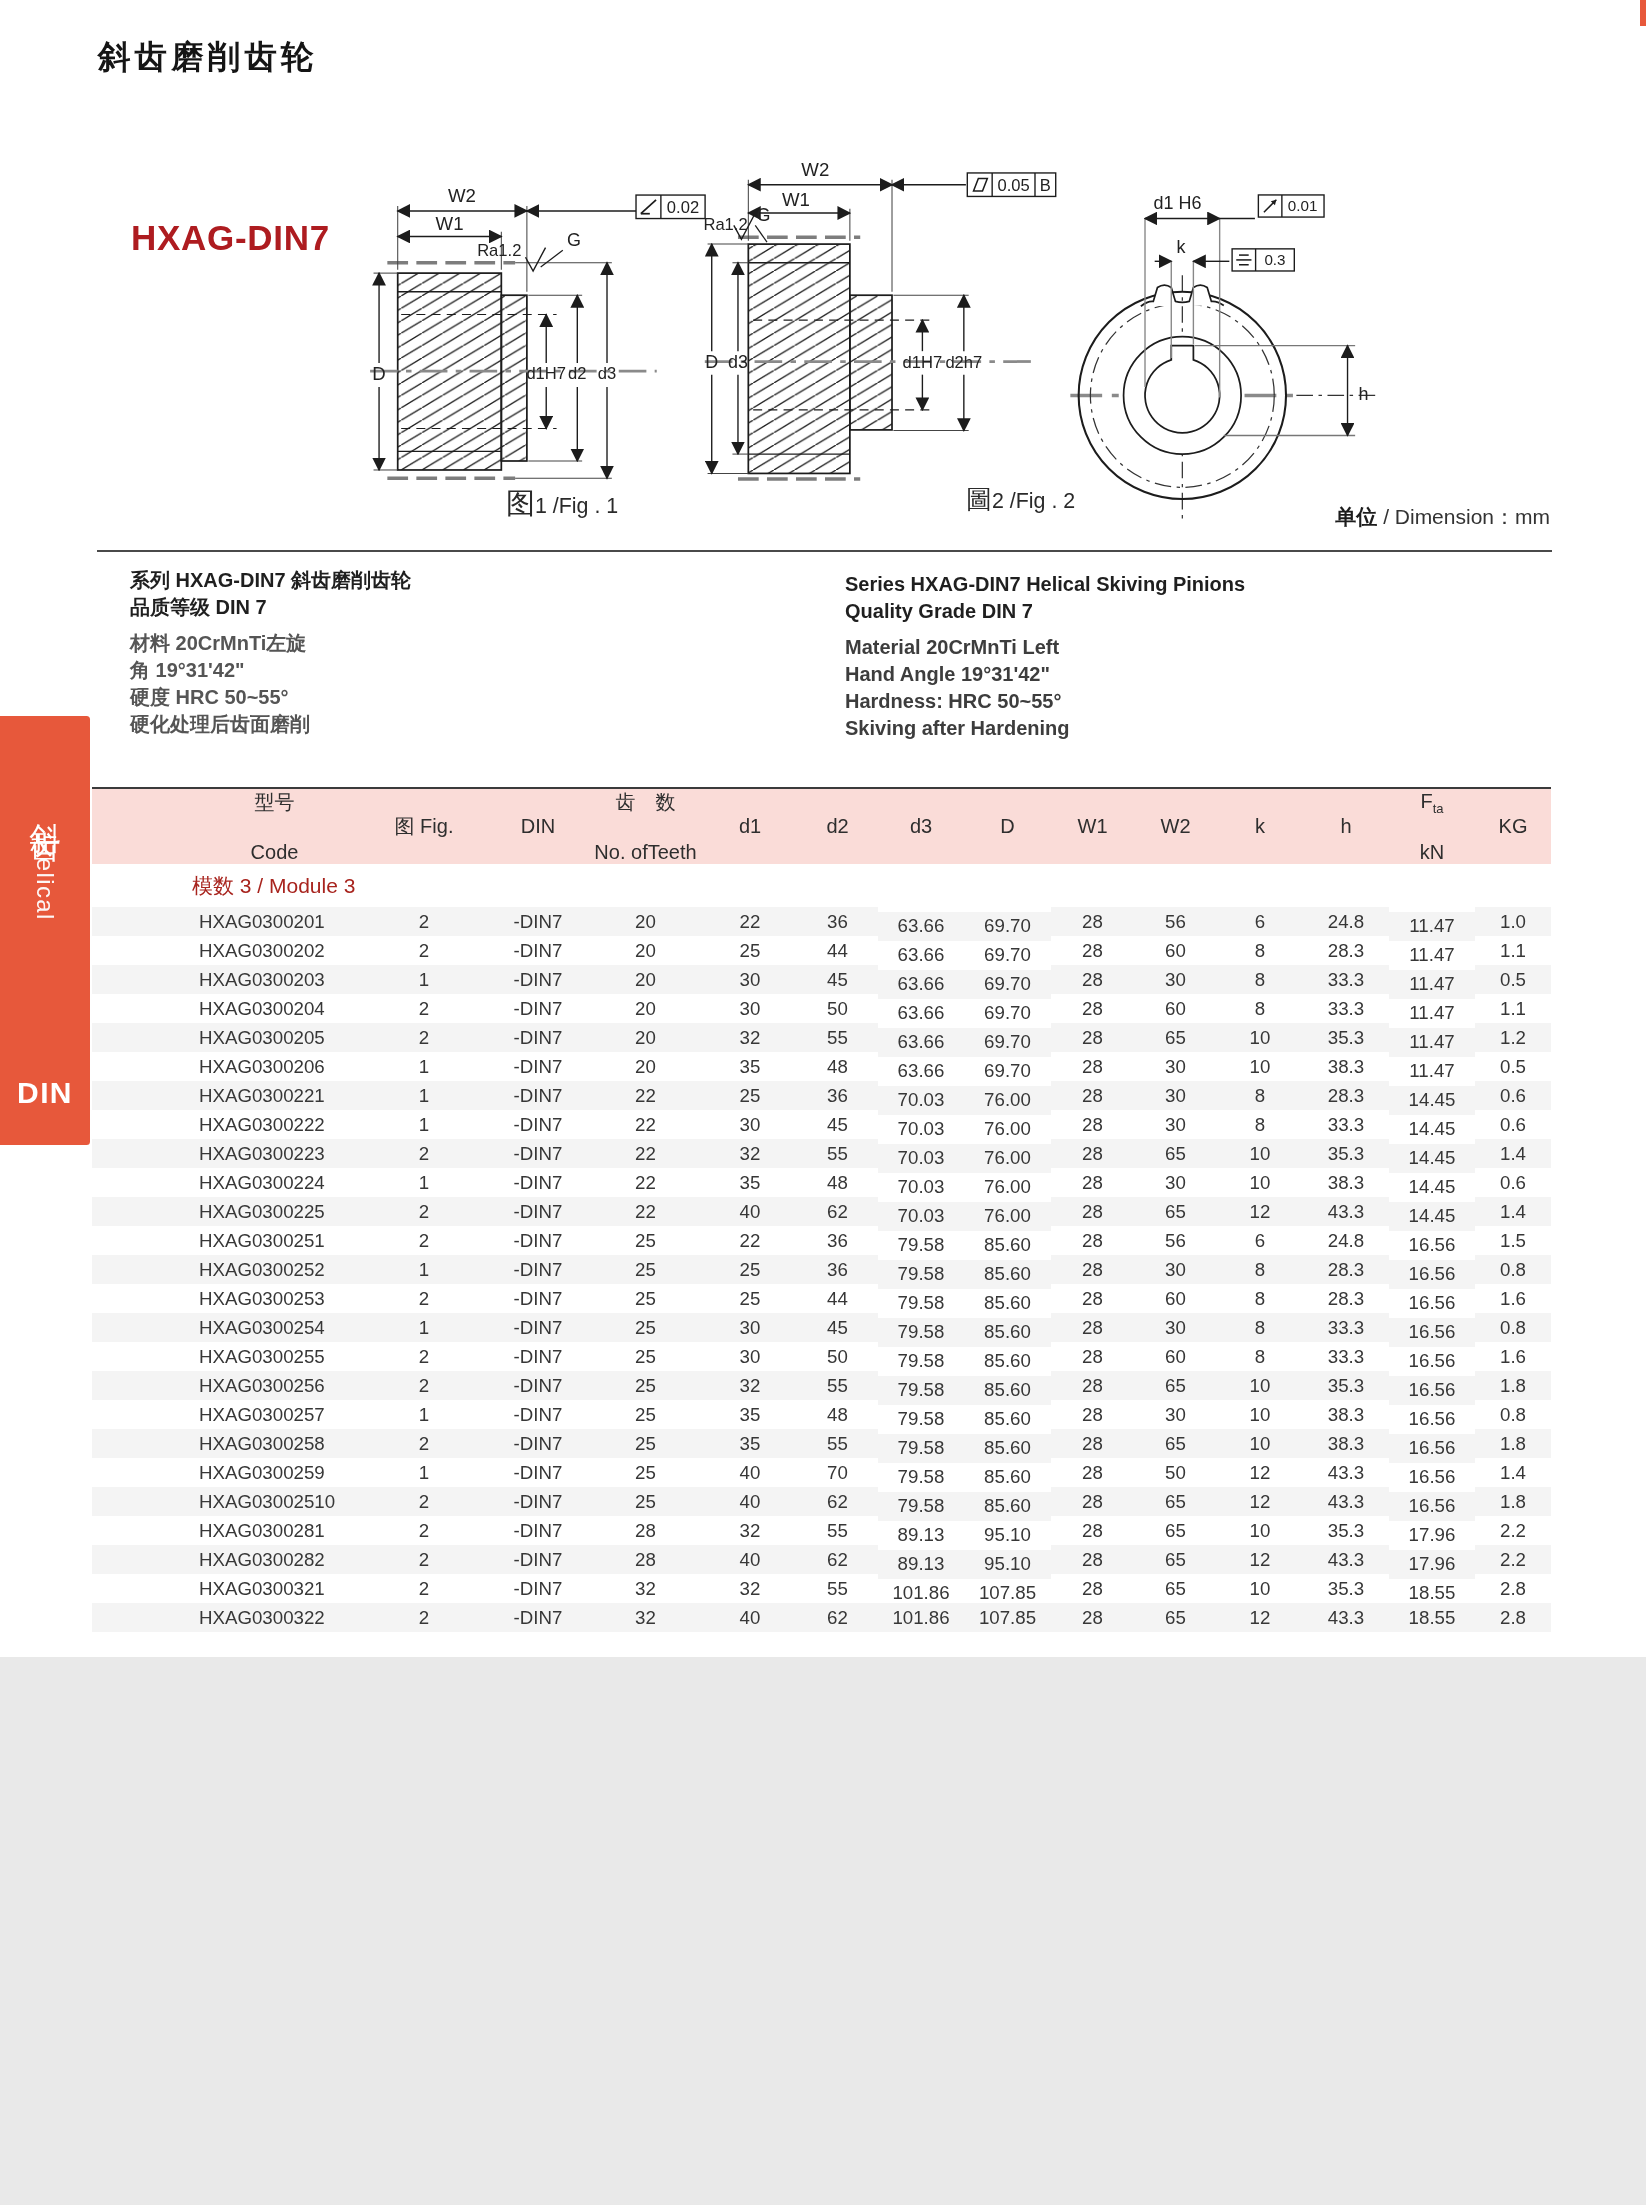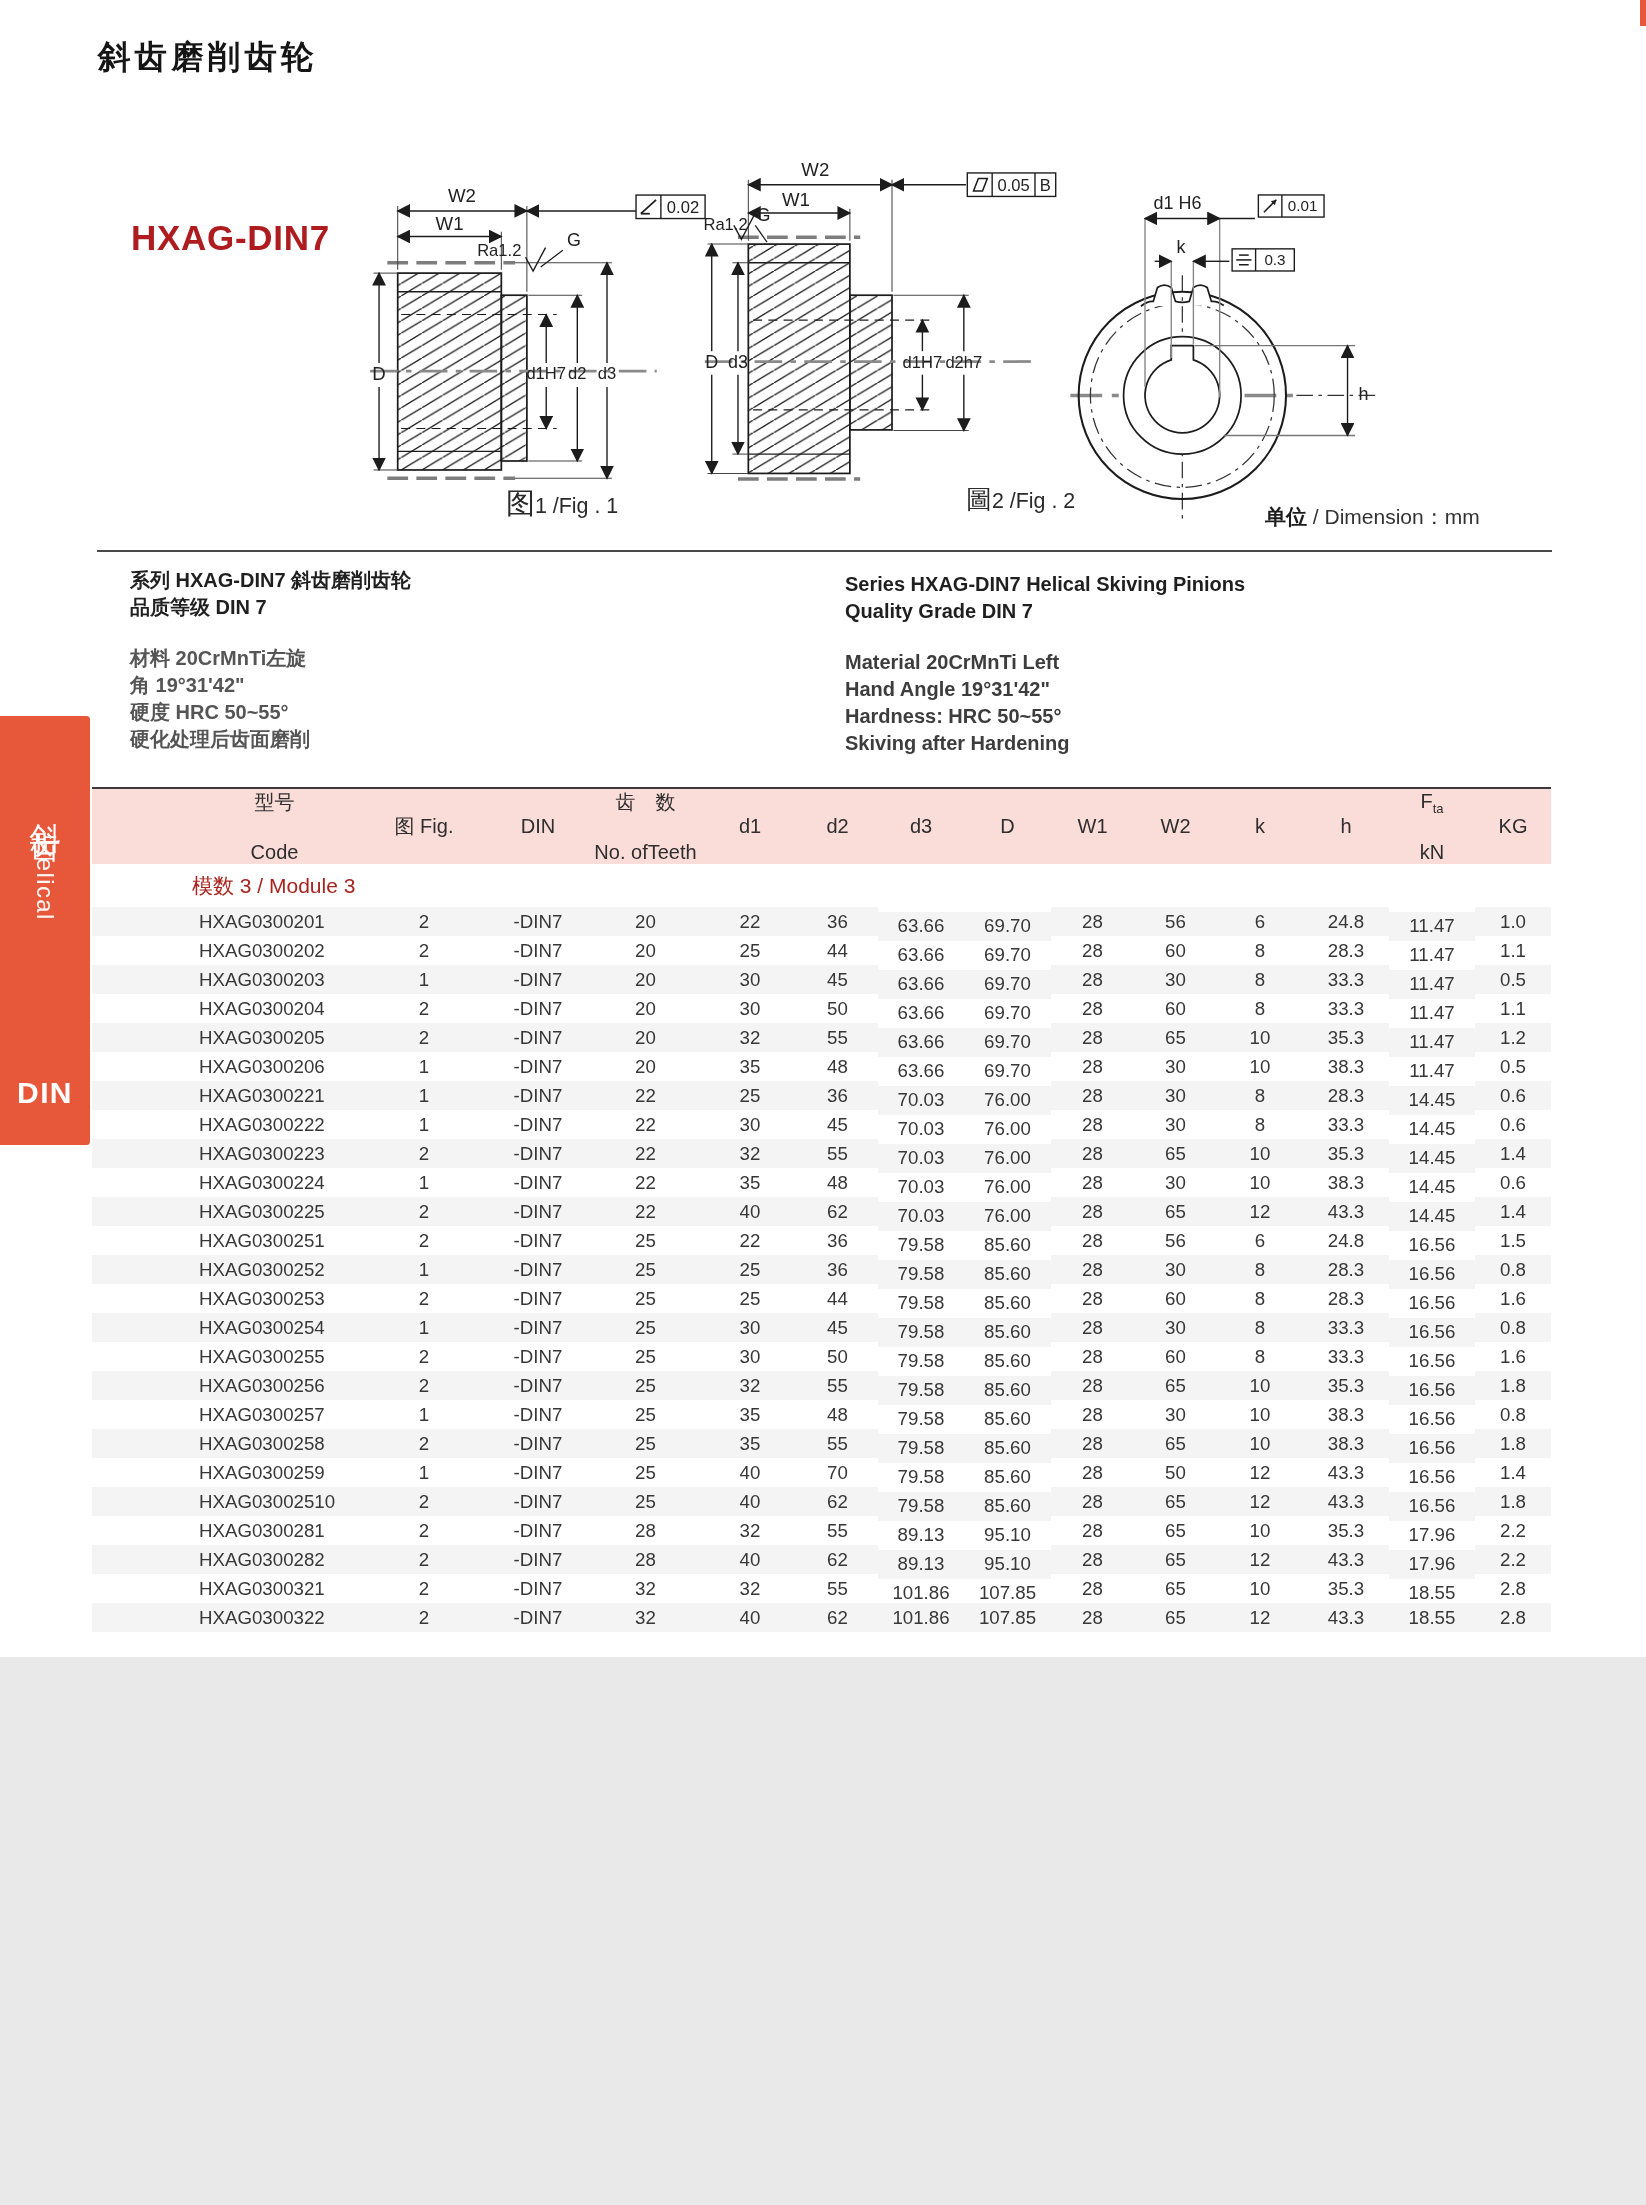--- a/index.html
+++ b/index.html
@@ -11,32 +11,32 @@
   .series-title{position:absolute;left:131px;top:218px;font-size:35px;font-weight:bold;
                 color:#ae1c20;letter-spacing:0.7px;}
   .corner-mark{position:absolute;right:0;top:0;width:6.2px;height:26px;background:#e7583b;}
   
   .fig-svg{position:absolute;}
   svg text{font-family:"Liberation Sans",sans-serif;fill:#222;}
   .t27{font-size:27px;} .t26{font-size:26px;} .t24{font-size:24px;} .t22{font-size:22px;}
   .caption{position:absolute;white-space:nowrap;color:#2a2a2a;}
   .caption .big{font-size:29px;} .caption .small{font-size:21.4px;}
   .cap2 .big{font-size:26px;}
-  .unit-note{position:absolute;left:1265px;top:503px;width:285px;text-align:left;
+  .unit-note{position:absolute;left:1265px;top:503px;width:285px;text-align:right;
              font-size:21px;color:#333;white-space:nowrap;}
   .unit-note .b{font-weight:bold;color:#1c1c1c;}
   .h-rule{position:absolute;left:97px;top:550px;width:1455px;height:2.1px;background:#4a4a4a;}
   
   .desc{position:absolute;white-space:nowrap;}
   .desc-cn{left:130px;top:567px;}
   .desc-en{left:845px;top:571px;}
   .desc .l{font-size:20px;line-height:27px;font-weight:bold;}
   .desc .dark{color:#1f1f1f;}
   .desc .gray{color:#555;}
-  .desc .gap{margin-top:24px;}
+  .desc .gap{margin-top:9px;}
   .desc-en .gray{color:#3d3d3d;}
   
   .sidebar{position:absolute;left:0;top:716px;width:90px;height:429px;background:#e7583b;
            border-radius:0 3.5px 3.5px 0;}
   .sidebar .vert{position:absolute;top:82px;left:50%;transform:translateX(-50%);
                  writing-mode:vertical-rl;text-orientation:mixed;color:#fff;line-height:1;}
   .sidebar .vcn{font-size:31px;letter-spacing:8.3px;}
   .sidebar .ven{font-size:24px;padding-top:21px;opacity:.95;letter-spacing:1.4px;}
   .sidebar .din{position:absolute;bottom:35px;width:100%;text-align:center;color:#fff;
                 font-size:30px;font-weight:bold;letter-spacing:1.4px;}

